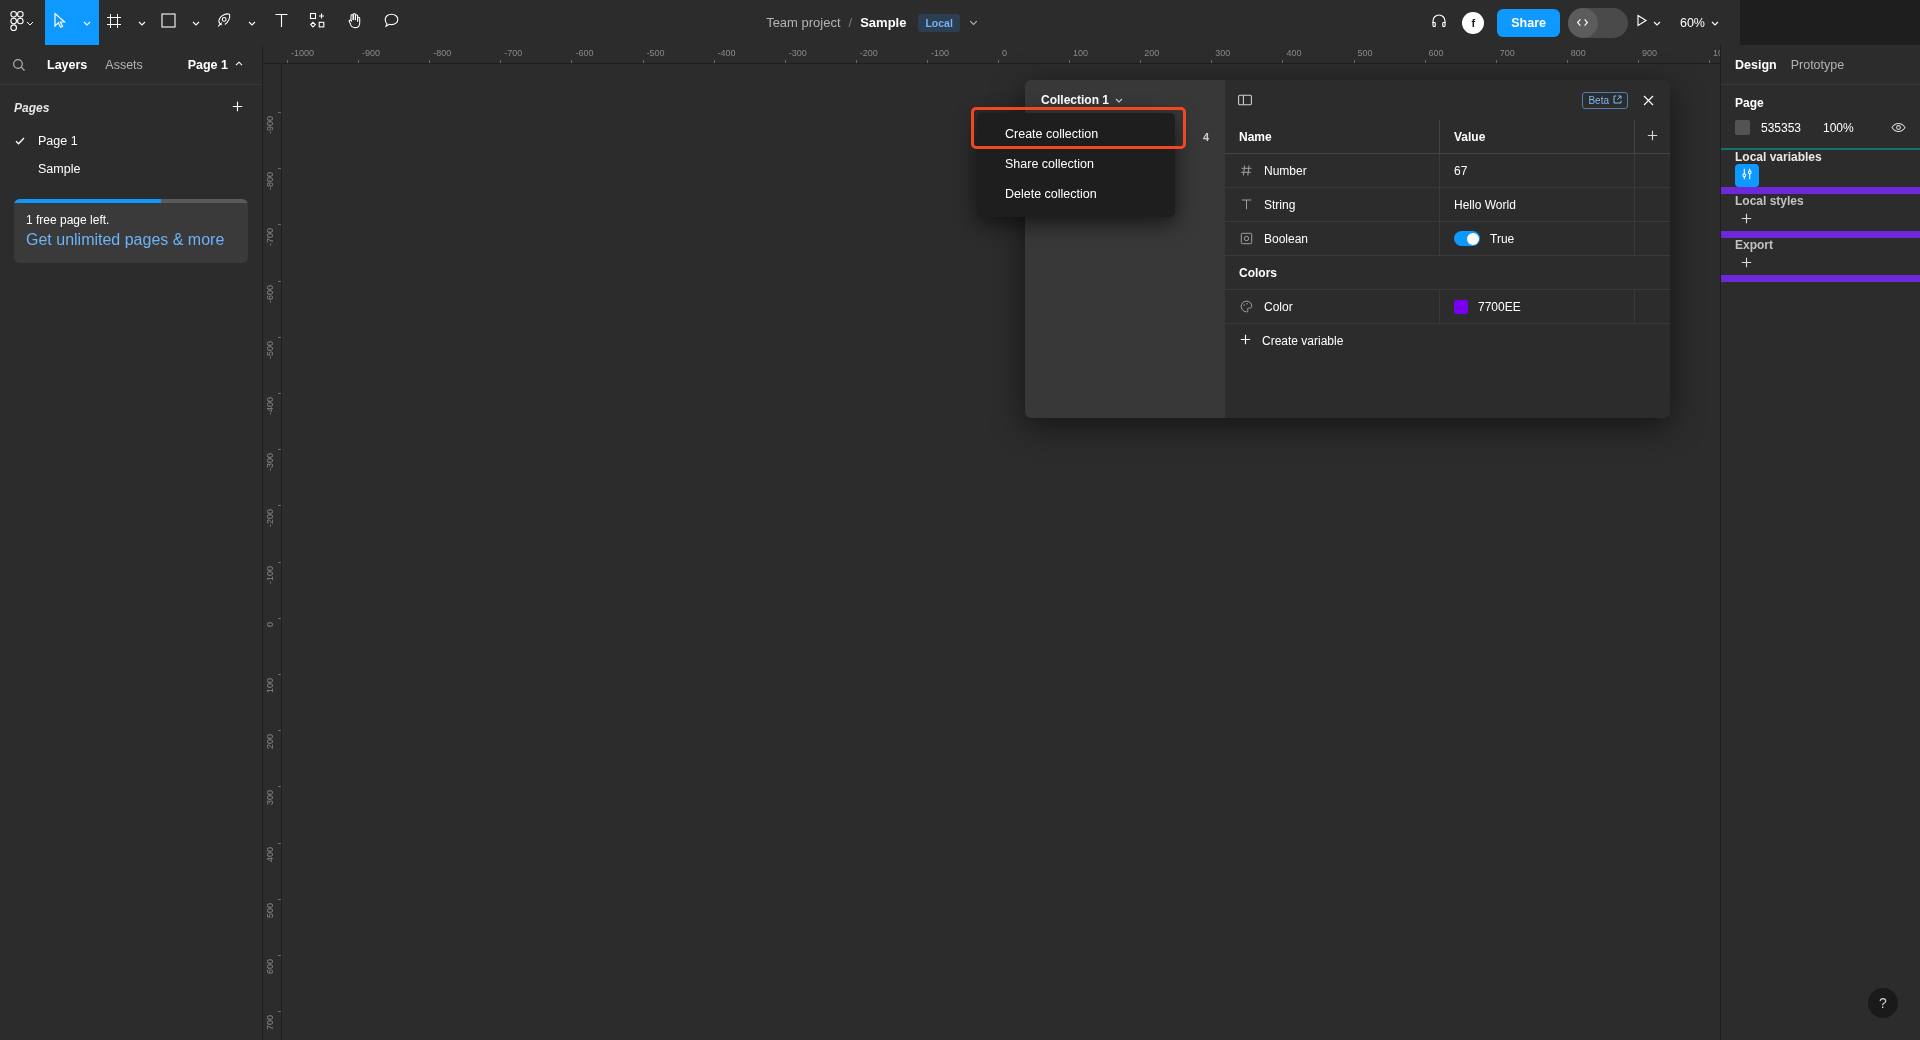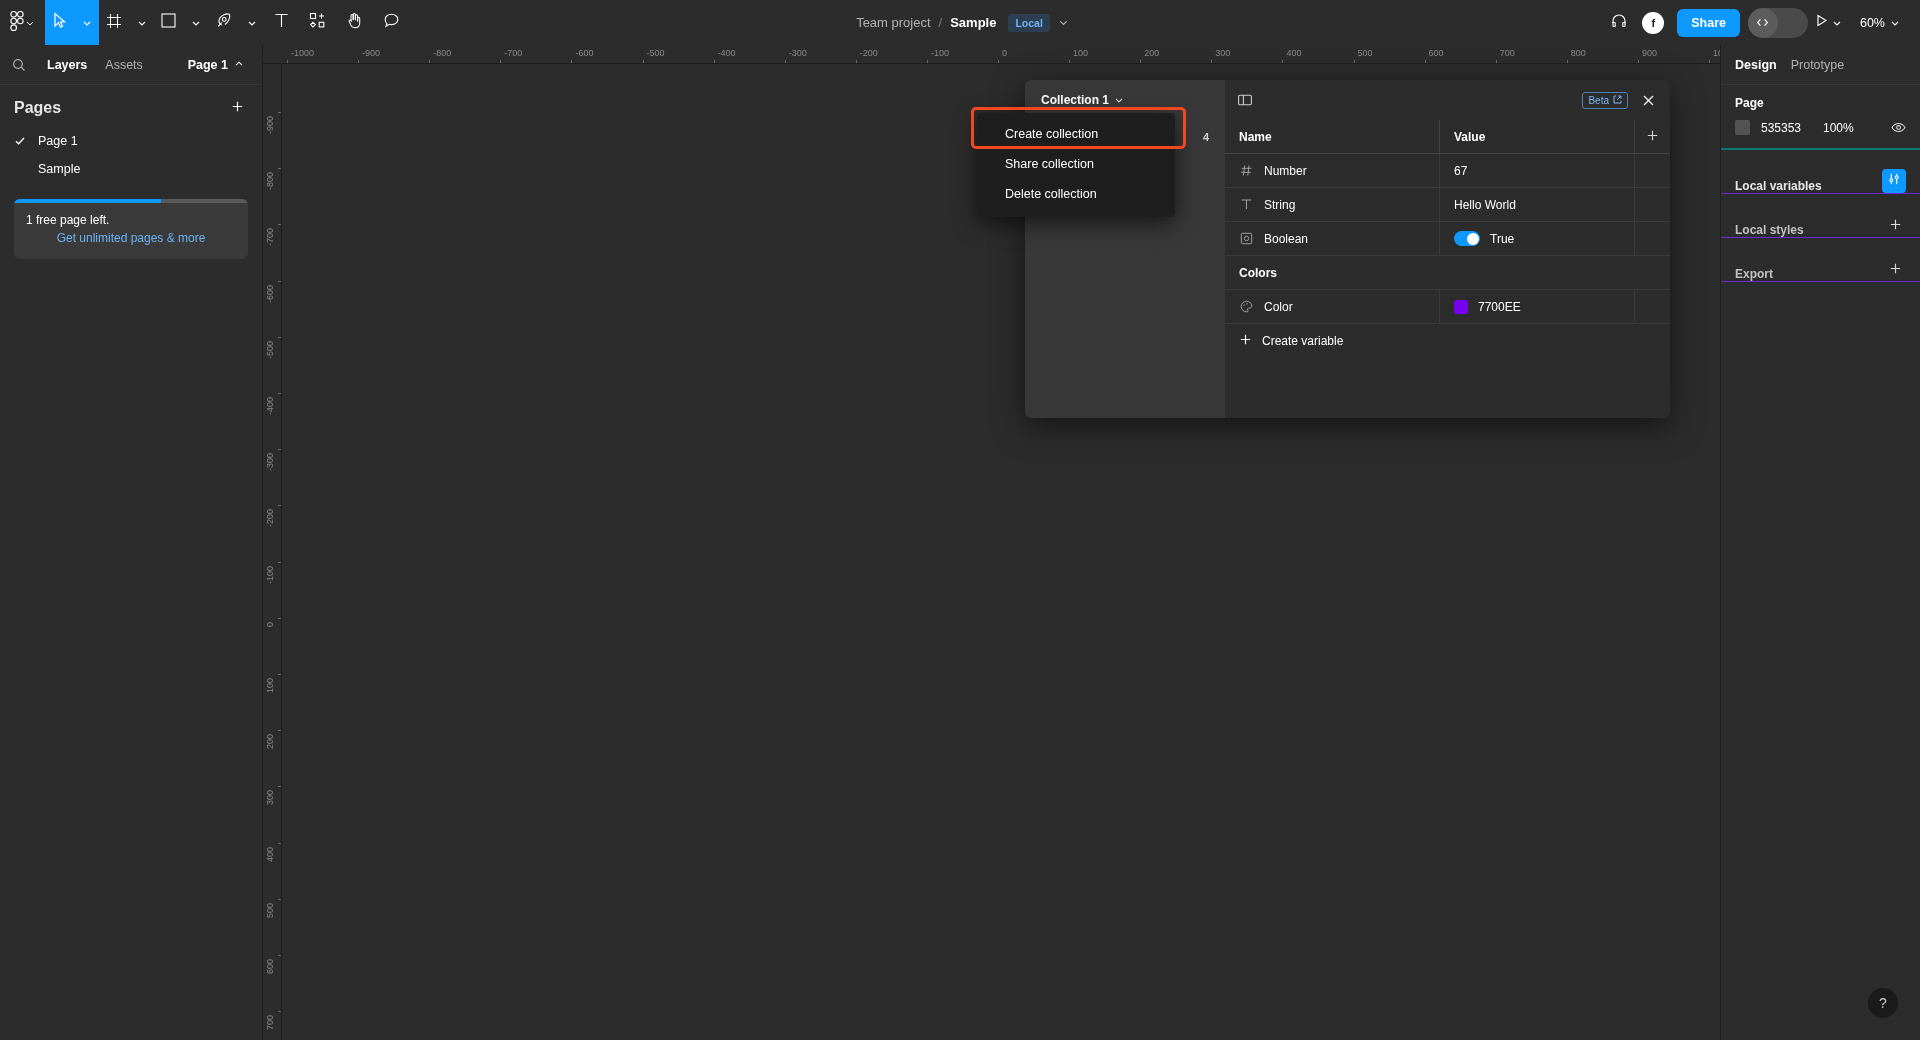--- a/index.html
+++ b/index.html
@@ -8,21 +8,21 @@
     background: #1e1e1e;
     font-family: "Liberation Sans", sans-serif;
     color: #ffffff;
     overflow: hidden;
     -webkit-font-smoothing: antialiased;
   }
   #app { position: relative; width: 1920px; height: 1040px; }
 
   
   .toolbar {
-    position: absolute; top: 0; left: 0; width: 1920px; height: 45px;
+    position: absolute; top: 0; left: 0; width: 1740px; height: 45px;
     background: #2c2c2c;
     display: flex; align-items: flex-start;
     z-index: 60;
   }
   .tb-left { display: flex; align-items: center; height: 45px; }
   .tb-btn {
     height: 45px; display: flex; align-items: center; justify-content: center;
     padding: 0 7px; cursor: pointer; color: #ffffff;
   }
   .tb-btn.wide { padding: 0 10px; }
@@ -97,40 +97,40 @@
   .sb-page-sel {
     margin-left: auto; display: flex; align-items: center; gap: 6px;
     font-size: 12.5px; color: #ffffff; font-weight: bold; cursor: pointer;
     padding: 4px 6px; border-radius: 3px;
   }
 
   .pages-head {
     display: flex; align-items: center; justify-content: space-between;
     padding: 12px 14px 8px 14px;
   }
-  .pages-title { font-size: 16px; font-weight: bold; color: #e6e6e6; }
+  .pages-title { font-size: 12px; font-weight: bold; color: #e6e6e6; font-style: italic; }
   .pages-add { color: #ffffff; cursor: pointer; width:22px;height:22px;display:flex;align-items:center;justify-content:center;border-radius:3px;}
   .page-row {
     display: flex; align-items: center; height: 28px; padding-left: 14px;
     font-size: 12.5px; color: #ffffff; cursor: pointer;
   }
   .page-check { width: 24px; display: flex; align-items: center; color: #ffffff; }
   .page-label { padding-left: 0; }
   .page-row.indent .page-label { padding-left: 24px; }
 
   .upsell {
     margin: 16px 14px 0 14px; background: #3a3a3a; border-radius: 6px;
     padding: 14px 12px 14px 12px; position: relative; overflow: hidden;
   }
   .upsell-bar {
     position: absolute; top: 0; left: 0; right: 0; height: 4px; background: #5a5a5a;
   }
   .upsell-bar-fill { height: 4px; width: 63%; background: #0d99ff; }
   .upsell-t1 { font-size: 12px; color: #ffffff; margin-bottom: 4px; }
-  .upsell-t2 { font-size: 12px; color: #6cb3f7; cursor: pointer; text-align: center; }
+  .upsell-t2 { font-size: 16px; color: #6cb3f7; cursor: pointer; }
 
   
   .ruler-h {
     position: absolute; top: 45px; left: 263px; width: 1657px; height: 19px;
     background: #2c2c2c; border-bottom: 1px solid #1e1e1e; overflow: hidden; z-index: 25;
   }
   .ruler-v {
     position: absolute; top: 64px; left: 263px; width: 19px; height: 976px;
     background: #2c2c2c; border-right: 1px solid #1e1e1e; overflow: hidden; z-index: 25;
   }
@@ -244,22 +244,22 @@
   .rp-tab { font-size: 12.5px; color: #b3b3b3; cursor: pointer; }
   .rp-tab.active { color: #ffffff; font-weight: bold; }
   .rp-sec { border-bottom: 2px solid #0f766e; padding: 11px 14px 13px 14px; }
   .rp-sec-title { font-size: 12px; font-weight: bold; color: #ffffff; margin-bottom: 10px; }
   .rp-color-row { display: flex; align-items: center; gap: 0; }
   .rp-swatch { width: 15px; height: 15px; border-radius: 2px; flex: none; }
   .rp-hex { font-size: 12px; color: #ffffff; margin-left: 11px; width: 62px; }
   .rp-pct { font-size: 12px; color: #ffffff; flex: 1; }
   .rp-eye { color: #d8d8d8; cursor: pointer; display:flex; align-items:center; }
   .rp-row {
-    height: 44px; display: flex; align-items: flex-end; justify-content: space-between;
-    padding: 0 14px; border-bottom: 1px solid #6d28d9;
+    height: 44px; display: flex; align-items: flex-start; justify-content: space-between;
+    padding: 0 14px; border-bottom: 7px solid #6d28d9; flex-direction: column;
   }
   .rp-row-label { font-size: 12px; font-weight: bold; color: #e8e8e8; }
   .rp-row-label.dim { color: #c2c2c2; }
   .rp-plus { color: #d8d8d8; cursor: pointer; width:22px;height:22px;display:flex;align-items:center;justify-content:center;border-radius:3px;}
   .rp-varbtn {
     width: 24px; height: 24px; border-radius: 4px; background: #0d99ff;
     display: flex; align-items: center; justify-content: center; cursor: pointer; color: #fff;
   }
 
   

